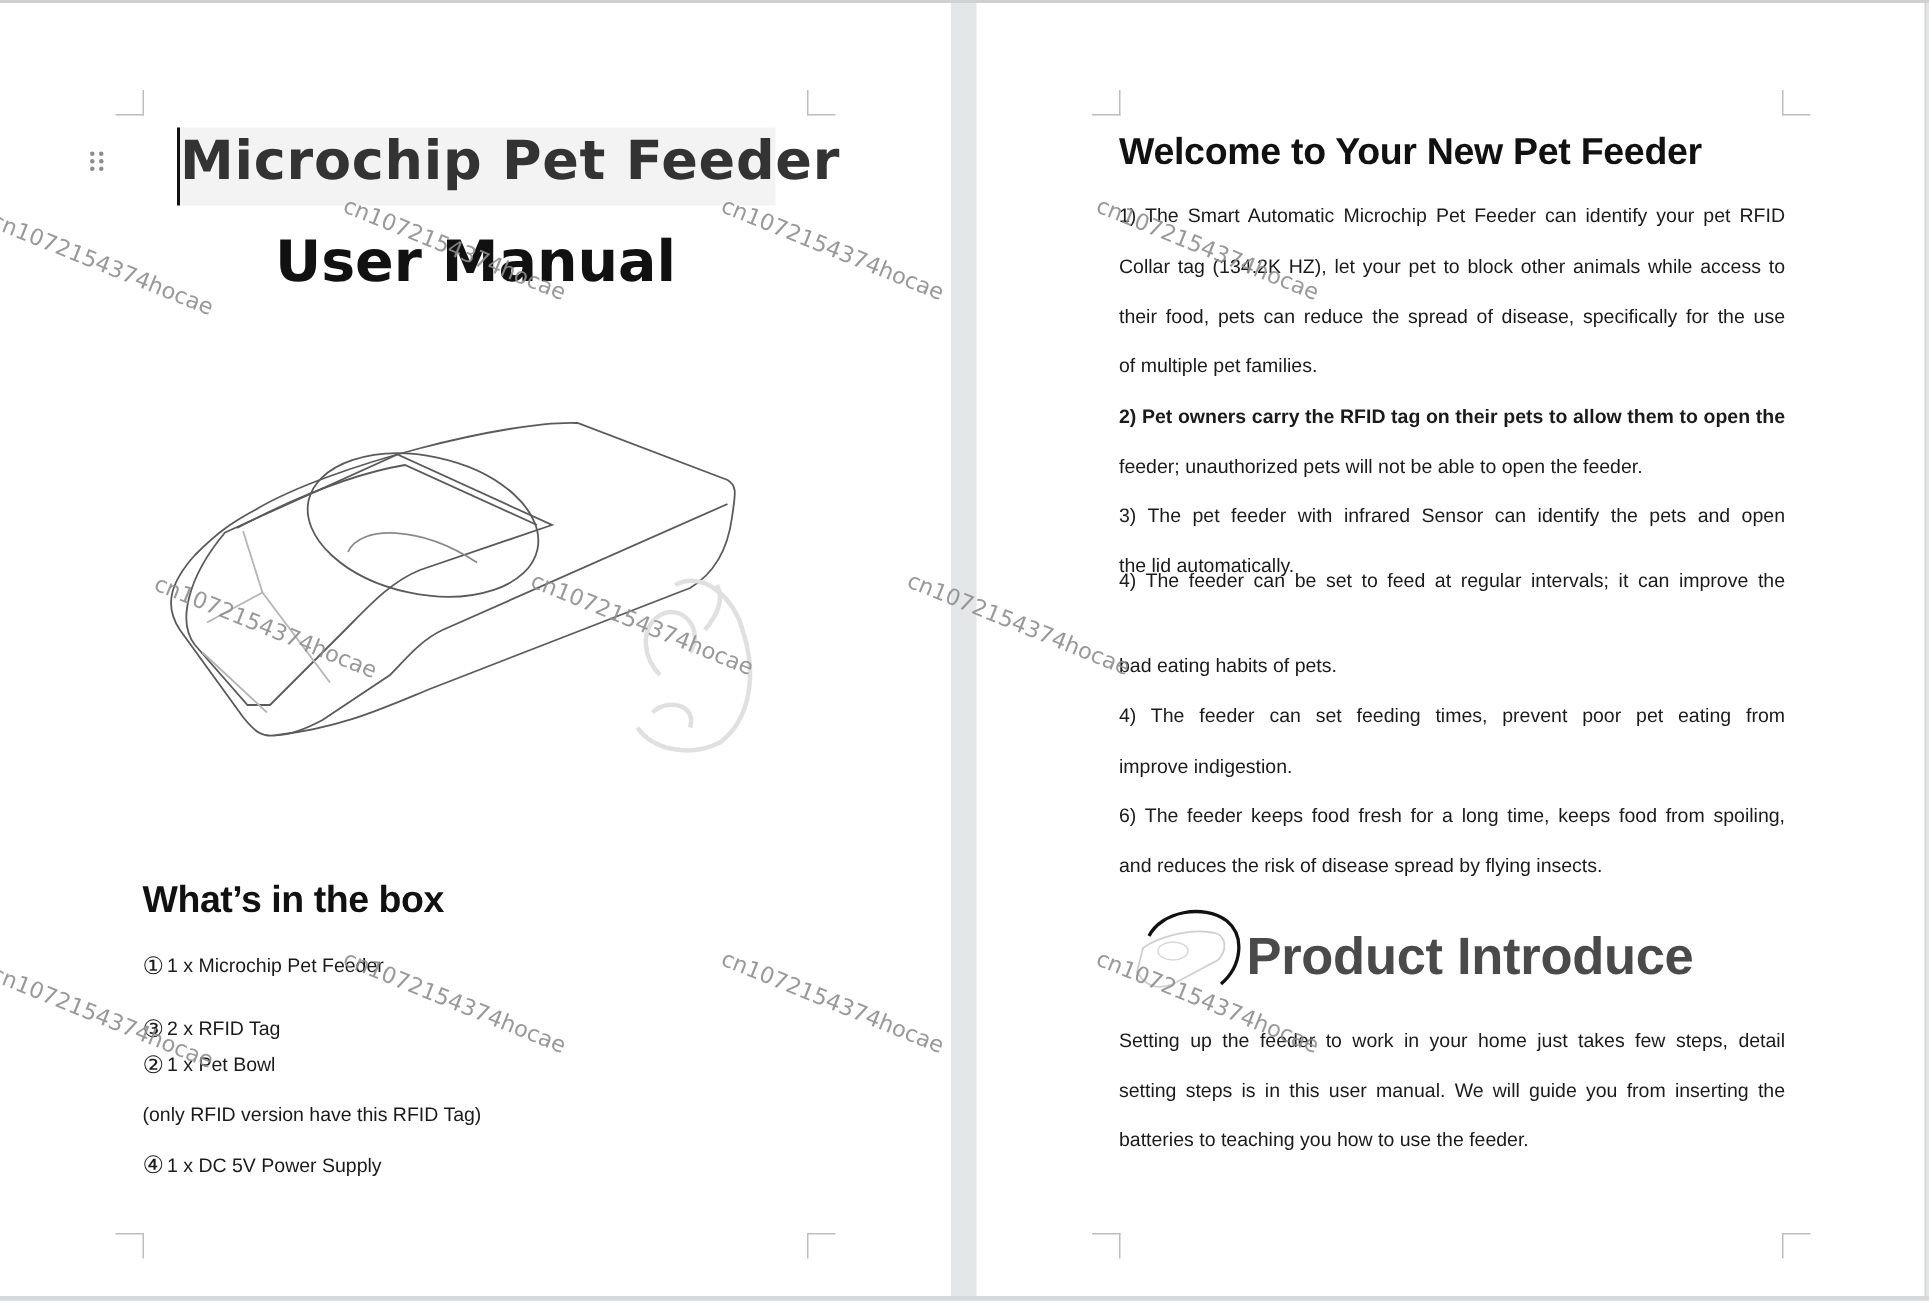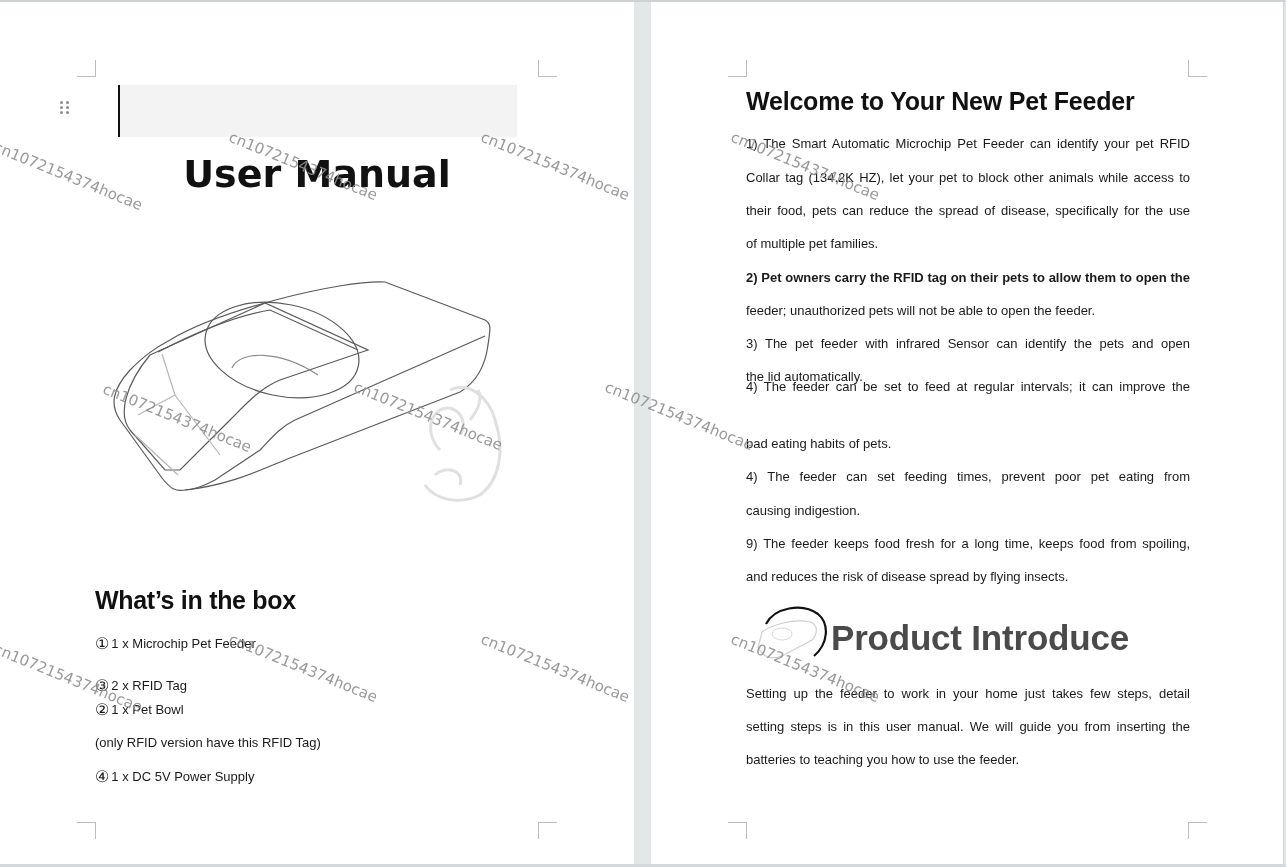--- a/index.html
+++ b/index.html
@@ -74,20 +74,21 @@
       <i></i>
       <i></i>
       <i></i>
       <i></i>
       <i></i>
     </div>
 </div>
 
 <div class="title-line1">
   <div class="cursor"></div>
+  <div class="text">Microchip Pet Feeder</div>
 </div>
 <div class="title-line2">User Manual</div>
 
 <svg class="illustration" viewBox="0 0 450 240" fill="none" stroke="#5a5a5a" stroke-width="1.2">
 
   <path d="M 70 70 C 120 40, 240 10, 285 12 L 385 50 C 392 54, 390 60, 388 75 C 386 90, 380 110, 360 122 L 190 188 C 160 200, 130 215, 85 220 C 75 222, 70 218, 62 208 L 20 150 C 10 135, 12 120, 30 100 C 45 85, 55 78, 70 70 Z"></path>
 
   <path d="M 385 66 L 195 150 C 180 157, 170 170, 160 180 L 115 210 C 100 218, 90 220, 85 220"></path>
 
   <path d="M 50 85 L 165 33 L 268 80 L 180 110 C 160 118, 145 135, 130 150 L 80 200 L 65 200 L 30 160 C 18 145, 25 115, 50 85 Z"></path>
@@ -123,23 +124,23 @@
 <div class="para-line justify" style="top:270px;font-weight:bold;">2)  Pet owners carry the RFID tag on their pets to allow them to open the</div>
 <div class="para-line" style="top:303px;">feeder; unauthorized pets will not be able to open the feeder.</div>
 
 <div class="para-line justify" style="top:336px;">3)  The pet feeder with infrared Sensor can identify the pets and open</div>
 <div class="para-line" style="top:369px;">the lid automatically.</div>
 
 <div class="para-line justify" style="top:379px;">4)  The feeder can be set to feed at regular intervals; it can improve the</div>
 <div class="para-line" style="top:436px;">bad eating habits of pets.</div>
 
 <div class="para-line justify" style="top:469px;">4)  The feeder can set feeding times, prevent poor pet eating from</div>
-<div class="para-line" style="top:503px;">causing indigestion.</div>
+<div class="para-line" style="top:503px;">improve indigestion.</div>
 
-<div class="para-line justify" style="top:536px;">9)  The feeder keeps food fresh for a long time, keeps food from spoiling,</div>
+<div class="para-line justify" style="top:536px;">6)  The feeder keeps food fresh for a long time, keeps food from spoiling,</div>
 <div class="para-line" style="top:569px;">and reduces the risk of disease spread by flying insects.</div>
 
 <svg class="intro-icon" viewBox="0 0 76 66" fill="none">
   <path d="M 14 20 C 22 4, 50 -2, 66 10 C 78 20, 76 40, 62 52" stroke="#111" stroke-width="2.2"></path>
   <path d="M 10 28 C 18 22, 40 14, 58 18 C 66 20, 66 30, 60 36 L 30 52 C 20 56, 12 54, 6 44 Z" stroke="#cfcfcf" stroke-width="1.2"></path>
   <ellipse cx="30" cy="30" rx="10" ry="6" stroke="#d8d8d8"></ellipse>
 </svg>
 <div class="intro-heading">Product Introduce</div>
 
 <div class="para-line justify" style="top:686px;">Setting up the feeder to work in your home just takes few steps, detail</div>

